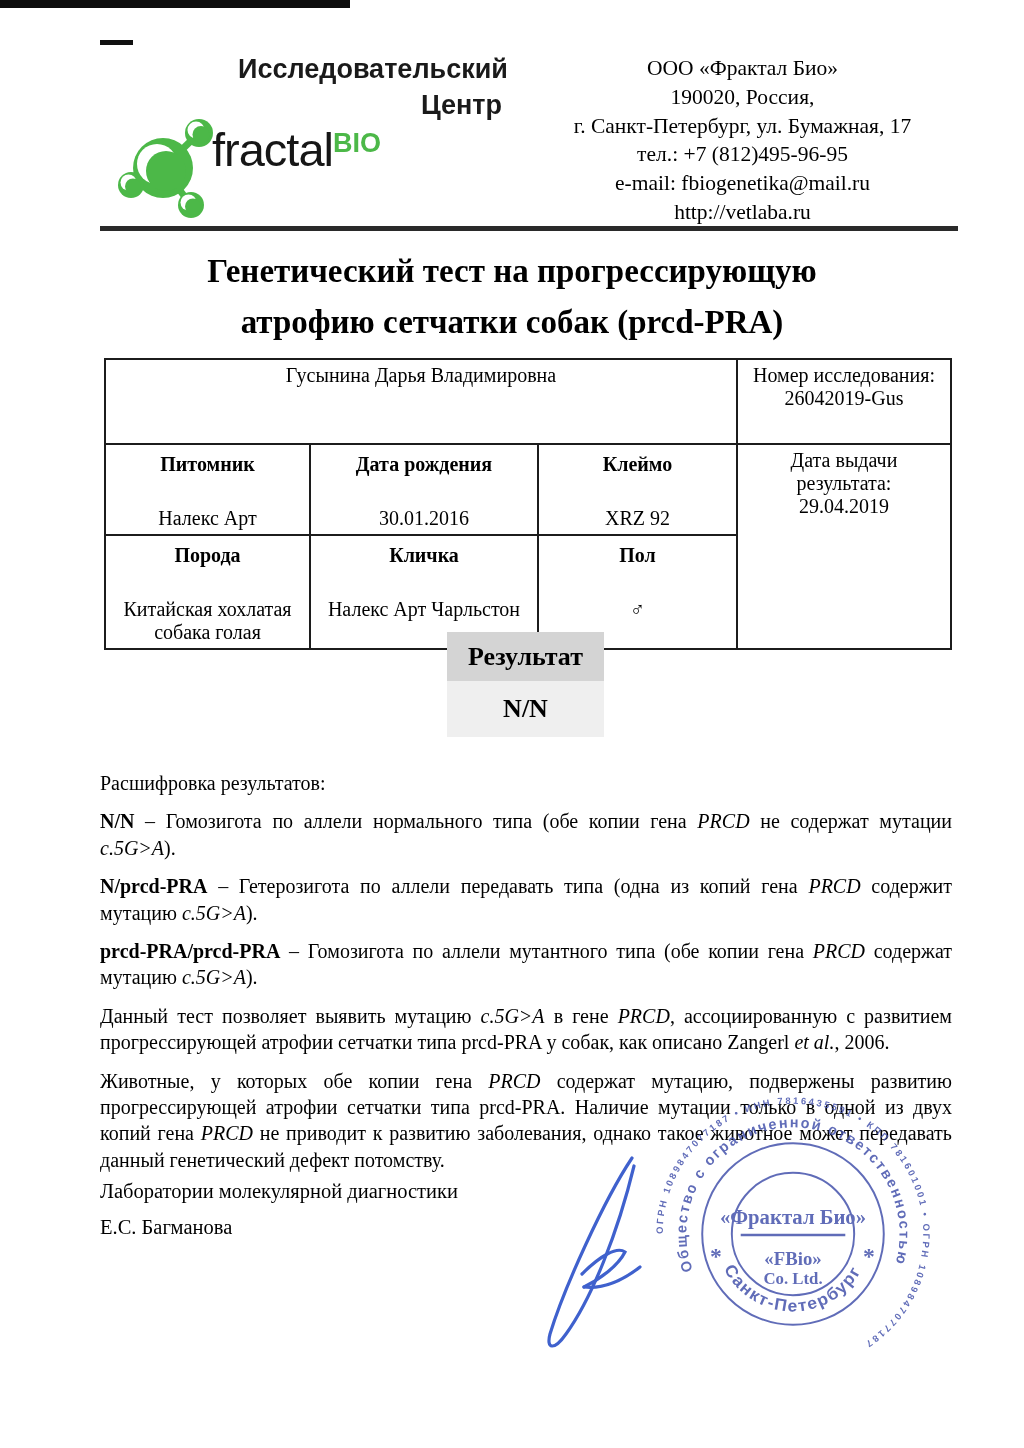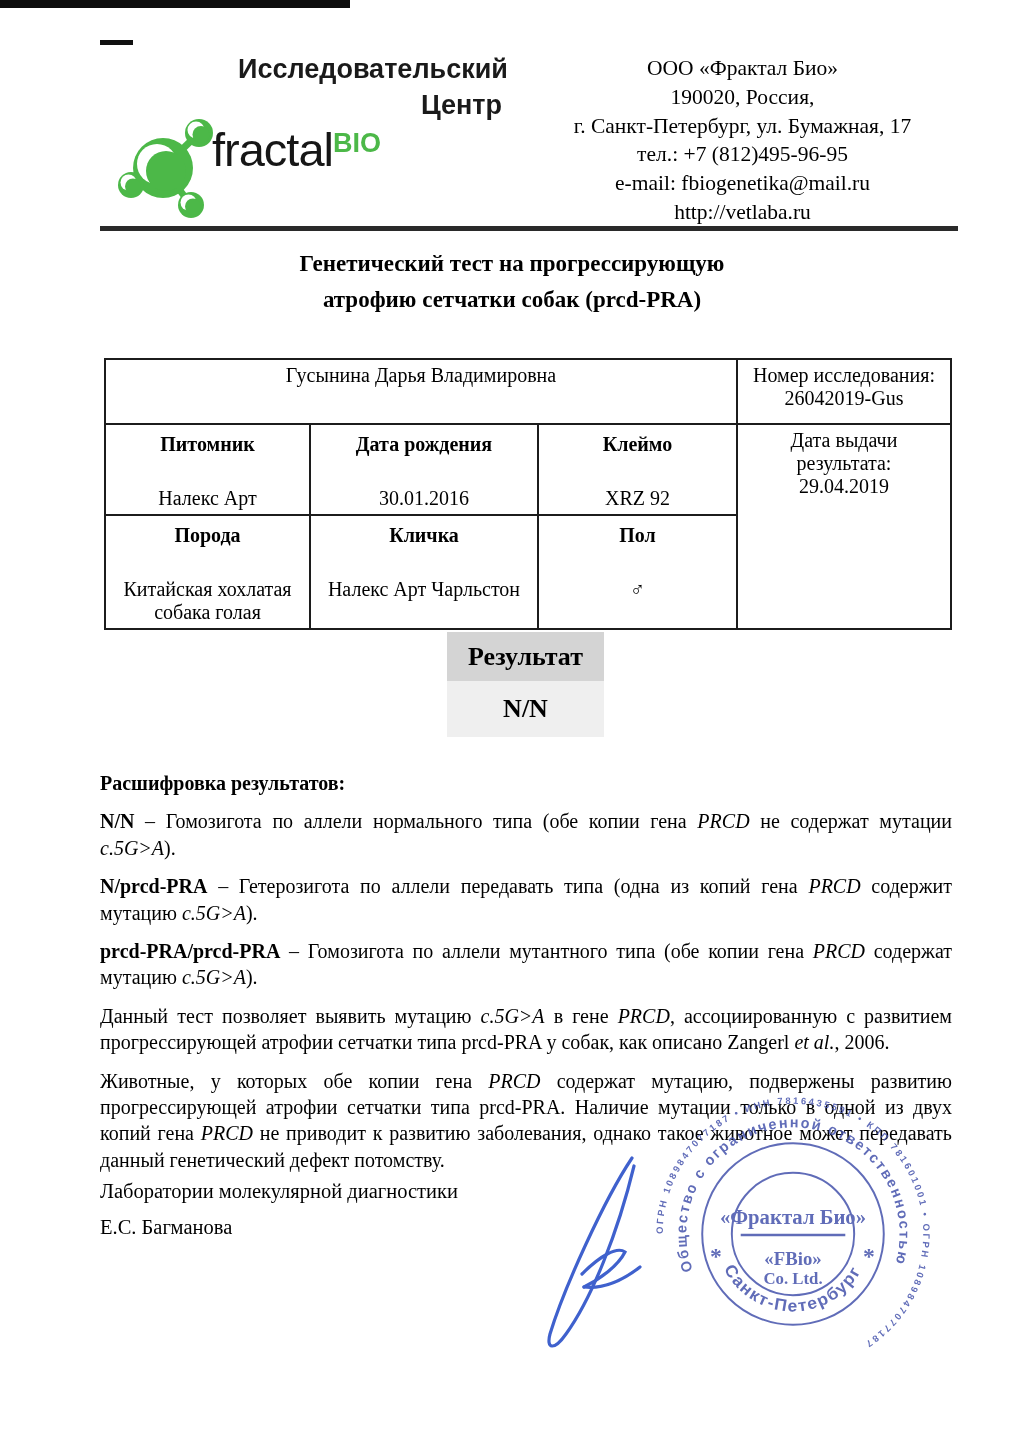--- a/index.html
+++ b/index.html
@@ -29,44 +29,44 @@
     font-size:21.5px; line-height:1.34; text-align:center; color:#000;
   }
   .header-divider {
     position:absolute; left:100px; top:226px; width:858px; height:3px;
     border-top:3px solid #2a2a2a; border-bottom:2px solid #2a2a2a;
   }
 
   
   .doc-title {
     position:absolute; left:0; top:246px; width:1024px; text-align:center;
-    font-weight:bold; font-size:23px; line-height:1.55; color:#000;
+    font-weight:bold; font-size:33px; line-height:1.55; color:#000;
   }
 
   
   table.info {
     position:absolute; left:104px; top:358px; border-collapse:collapse;
     font-size:20px; table-layout:fixed;
   }
   table.info td { border:2px solid #1c1c1c; padding:4px 6px; vertical-align:top; }
-  td.owner-cell { text-align:center; vertical-align:middle; height:65px; }
+  td.owner-cell { text-align:center; vertical-align:middle; height:85px; }
   td.study-cell { text-align:center; vertical-align:middle; }
   td.issue-cell { text-align:center; vertical-align:middle; }
   .cell-label { text-align:center; font-weight:bold; padding-top:4px; }
   .cell-value { text-align:center; margin-top:31px; }
   .issue-label { display:inline-block; width:160px; }
 
   
   .result-panel { position:absolute; left:447px; top:632px; width:157px; text-align:center; font-weight:bold; font-size:26px; }
   .result-label { background:var(--result-label-bg); height:49px; line-height:49px; }
   .result-value { background:var(--result-value-bg); height:56px; line-height:56px; }
 
   
   .interpretation { position:absolute; left:100px; top:770px; width:852px; font-size:20px; line-height:1.32; }
-  .interp-heading { font-weight:bold; margin:0 0 12px 0; }
+  .interp-heading { font-weight:normal; margin:0 0 12px 0; }
   .para { margin:0 0 12px 0; text-align:justify; }
   .para b { font-weight:bold; }
   .para i { font-style:italic; }
 
   
   .signature-block { position:absolute; left:100px; top:1180px; font-size:20.5px; }
   .signature-block div { margin-bottom:13px; }
 
   
   .stamp { position:absolute; left:645px; top:1086px; width:296px; height:296px; opacity:0.85; }

